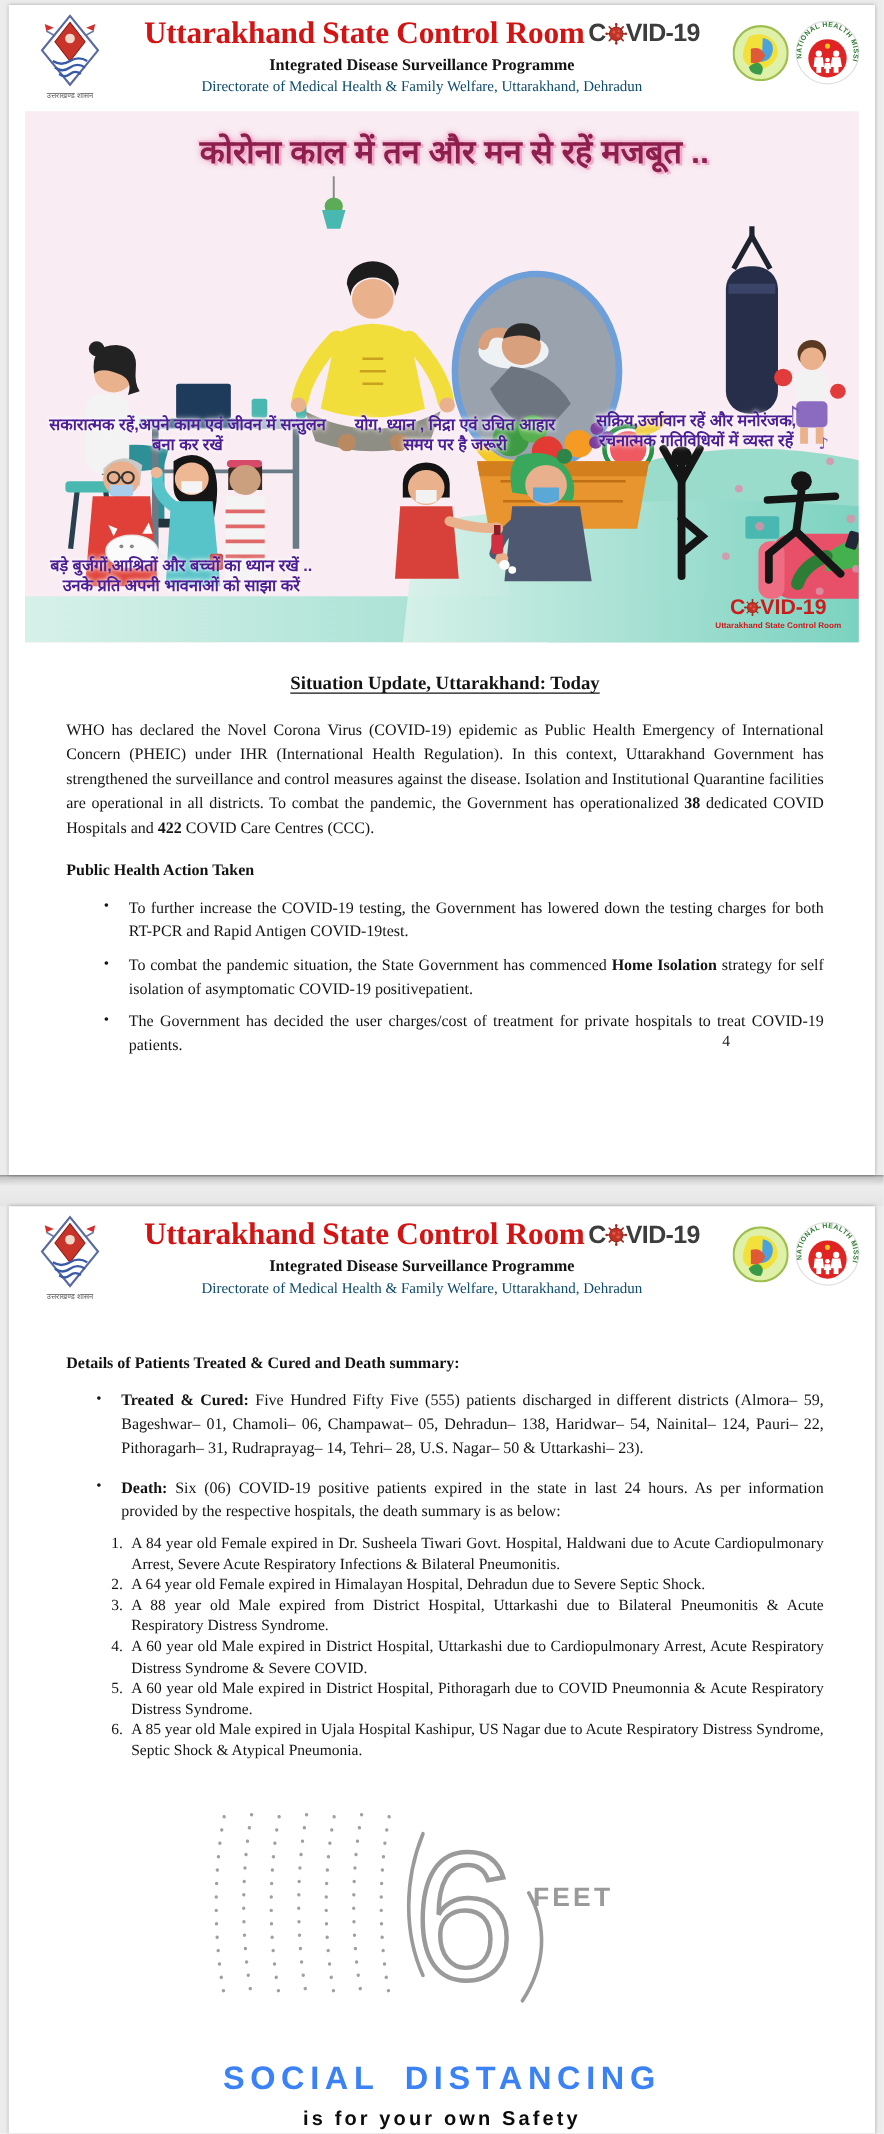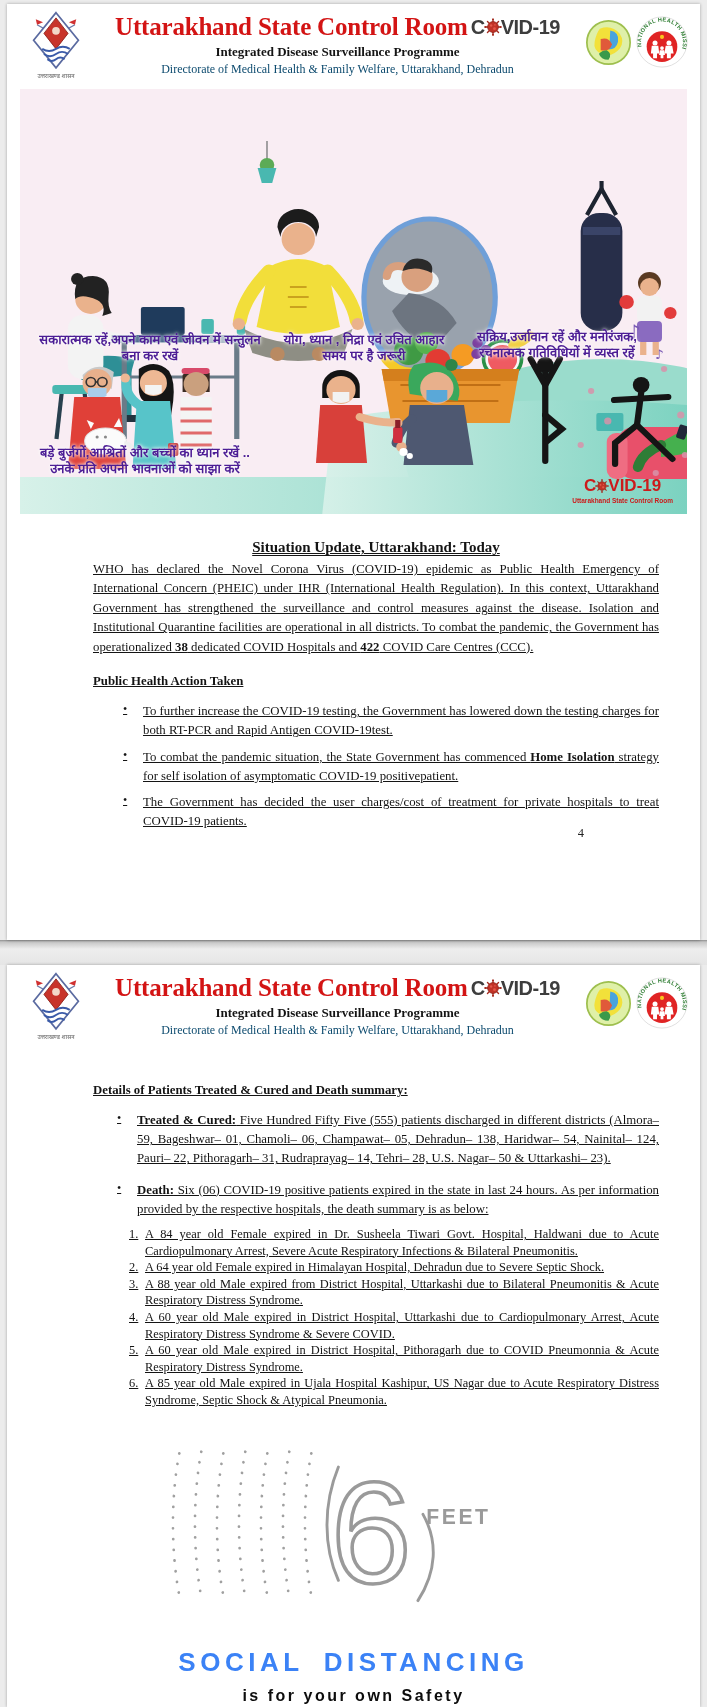--- a/index.html
+++ b/index.html
@@ -38,24 +38,24 @@
   .cap-left   { left:18px;  top:243px; width:224px; }
   .cap-center { left:250px; top:243px; width:188px; }
   .cap-right  { left:436px; top:240px; width:202px; }
   .cap-bottom { left:12px;  top:356px; width:226px; }
   .poster-covid { position:absolute; right:14px; bottom:10px; text-align:center; color:#cc1b1b; font-family:"Liberation Sans",sans-serif; }
   .pc-row { display:flex; align-items:center; justify-content:center; font-weight:bold; font-size:17px; }
   .pc-row .virus { width:14px; height:14px; }
   .pc-cap { font-size:6.5px; font-weight:bold; margin-top:1px; }
 
   
-  .doc-body { padding:0 41px 0 86px; font-size:12.8px; color:#141414;text-decoration:underline; }
+  .doc-body { padding:0 41px 0 46px; font-size:12.8px; color:#141414; }
   .section-heading { text-align:center; font-size:15px; font-weight:bold; margin-top:25px;
     text-decoration:underline; text-underline-offset:3px; }
-  .para { margin-top:4px; text-align:justify; line-height:1.52; }
+  .para { margin-top:19px; text-align:justify; line-height:1.52; }
   .action-heading { font-weight:bold; margin-top:17px; }
   .bullets { margin-top:13px; }
   .bullet { display:flex; margin-bottom:7px; }
   .bullet .dot { flex:0 0 auto; width:50px; padding-left:30px; font-size:12px; }
   .bullet .btxt { flex:1 1 auto; text-align:justify; line-height:1.5; }
   .page-num { position:absolute; right:116px; top:822px; font-size:12.5px; color:#222; }
 
   .details-heading { font-weight:bold; margin-top:42px; }
   .p2 .bullet .dot { width:44px; padding-left:24px; }
   .numlist { margin-top:2px; }
@@ -351,20 +351,21 @@
               <circle cx="96" cy="70" r="3.5"></circle>
               <circle cx="70" cy="94" r="3"></circle>
             <circle cx="150" cy="18" r="3"></circle>
               <circle cx="166" cy="64" r="3.5"></circle>
               <circle cx="142" cy="122" r="3"></circle>
               <circle cx="170" cy="104" r="3"></circle>
           </g>
         </g>
       </svg>
 
+      <div class="poster-title">कोरोना काल में तन और मन से रहें मजबूत ..</div>
       <div class="pcap cap-left">सकारात्मक रहें,अपने काम एवं जीवन में सन्तुलन बना कर रखें</div>
       <div class="pcap cap-center">योग, ध्यान , निद्रा एवं उचित आहार समय पर है जरूरी</div>
       <div class="pcap cap-right">सक्रिय,उर्जावान रहें और मनोरंजक, रचनात्मक गतिविधियों में व्यस्त रहें</div>
       <div class="pcap cap-bottom">बड़े बुर्जगों,आश्रितों और बच्चों का ध्यान रखें .. उनके प्रति अपनी भावनाओं को साझा करें</div>
       <div class="poster-covid">
         <div class="pc-row">
             <span>C</span>
             <svg class="virus">
               <use href="#virusSym"></use>
             </svg>

